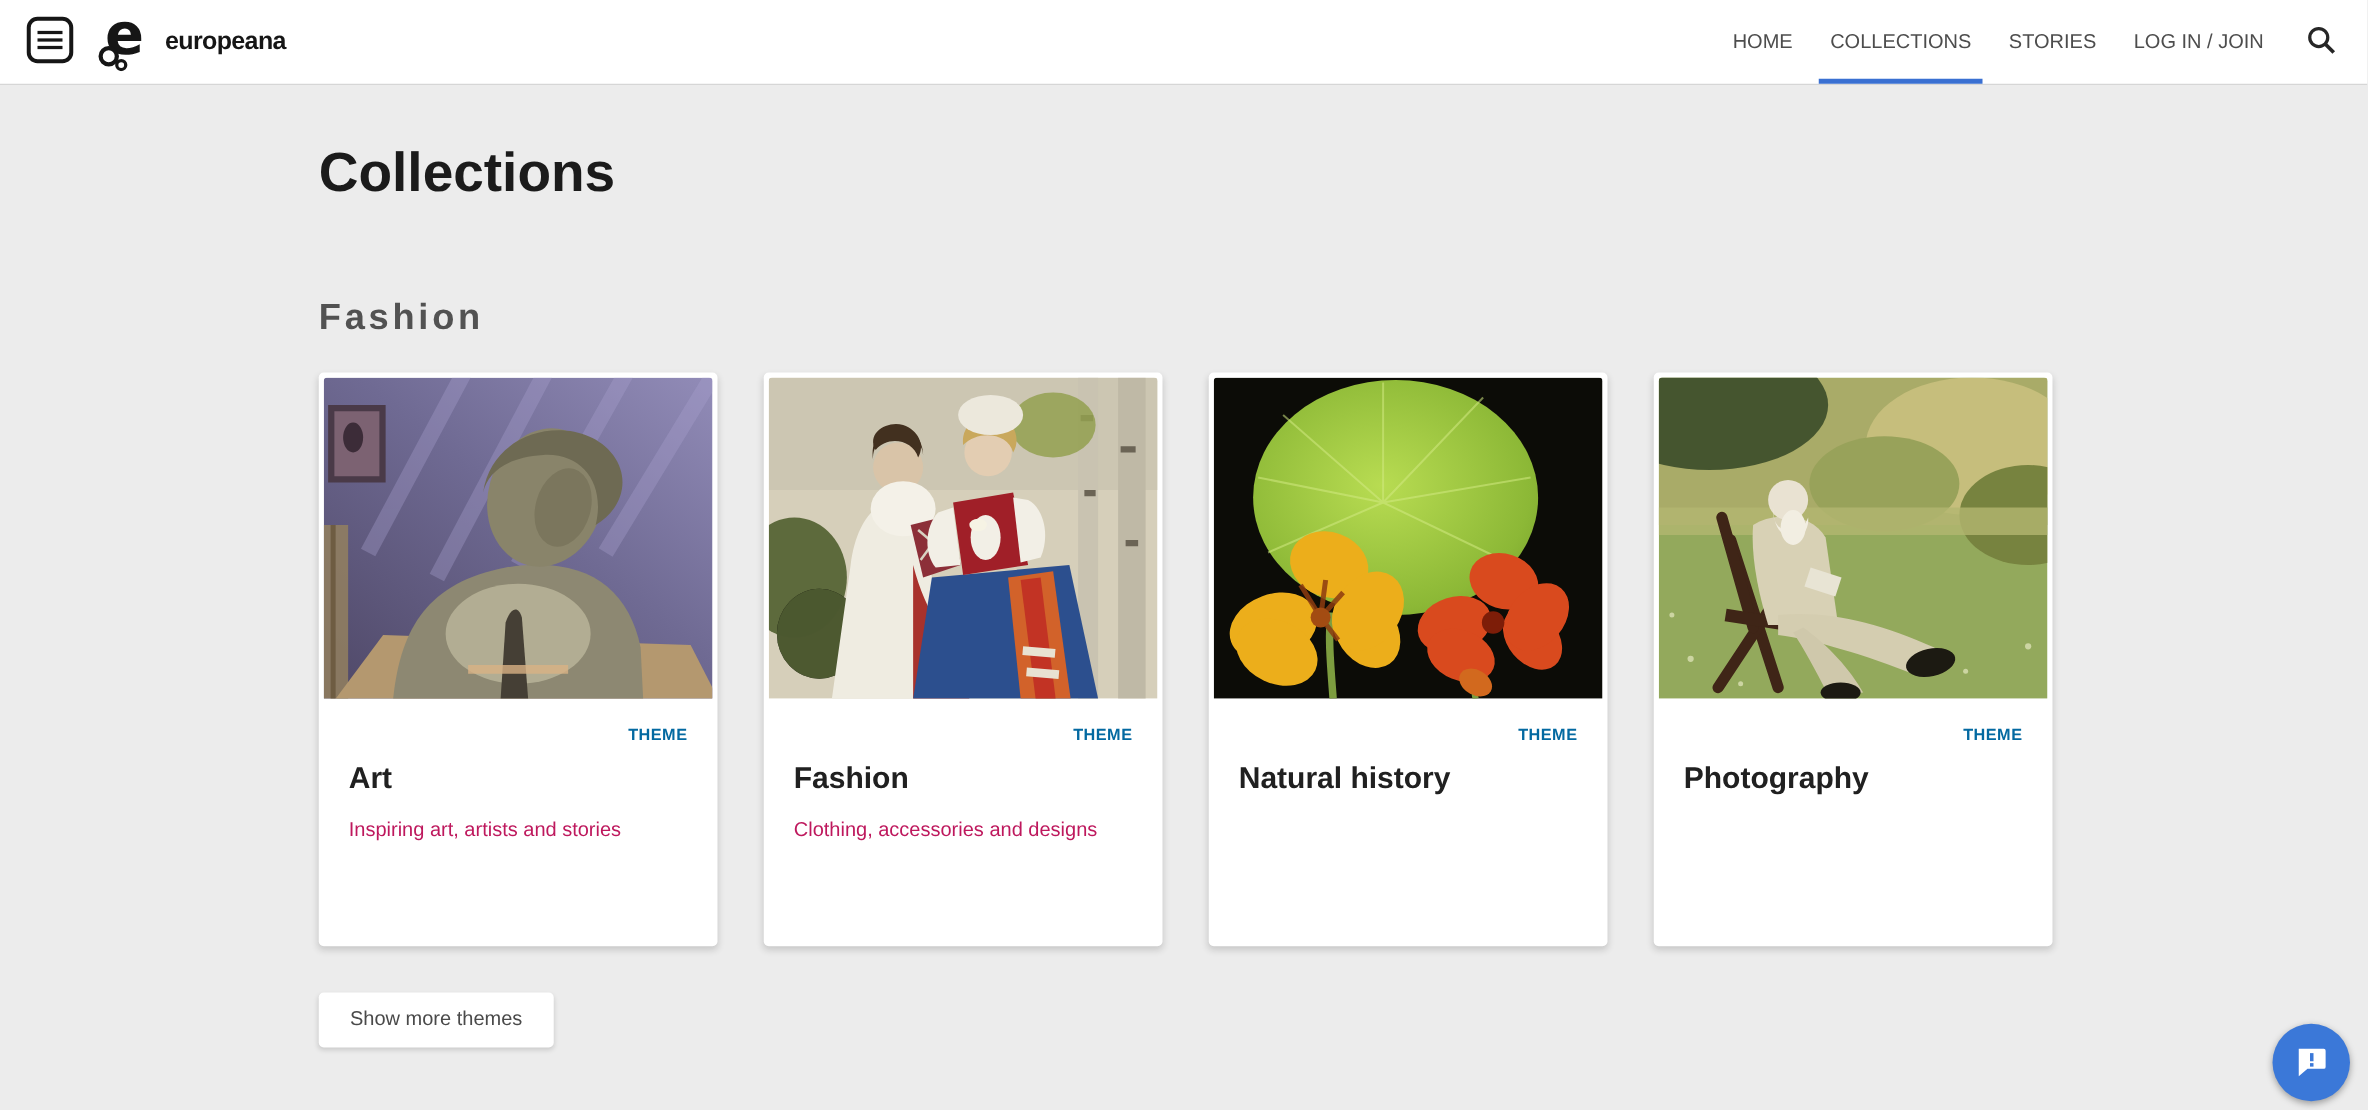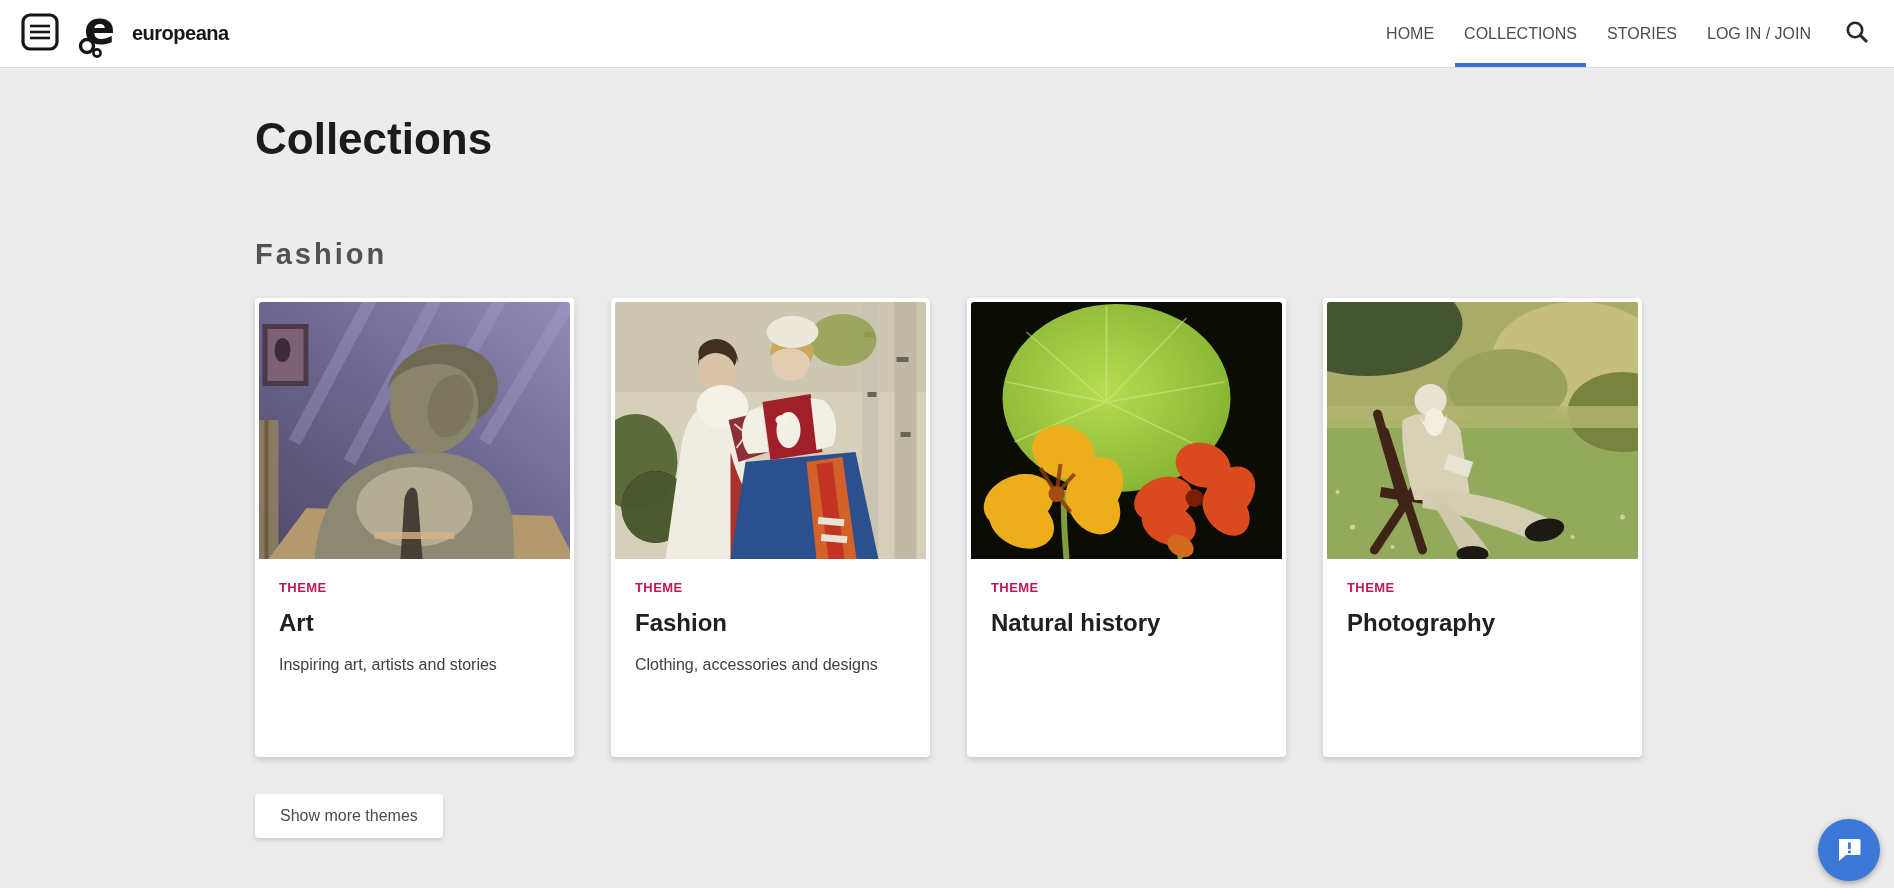--- a/index.html
+++ b/index.html
@@ -36,23 +36,23 @@
   .themes-heading { margin-top:74px; font-size:29px; font-weight:700; color:#525252; letter-spacing:3px; }
 
   .cards { display:flex; gap:37px; margin-top:27px; }
   .card {
     width:319px; height:459px; background:#ffffff; border-radius:4px;
     box-shadow:0 3px 6px rgba(0,0,0,0.16); padding:4px 4px 0; cursor:pointer;
   }
   .card-img { width:311px; height:257px; border-radius:3px 3px 0 0; overflow:hidden; display:block; }
   .card-img svg { display:block; width:100%; height:100%; }
   .card-body { padding:21px 20px; }
-  .card-label { font-size:13px; font-weight:700; color:#be185d; letter-spacing:0.4px; }
+  .card-label { font-size:13px; font-weight:700; color:#0369a1; letter-spacing:0.4px;text-align:right; }
   .card-title { font-size:24px; font-weight:700; color:#202020; margin-top:14px; }
-  .card-desc { font-size:16px; color:#404040; margin-top:17px; line-height:1.32; }
+  .card-desc { font-size:16px; color:#be185d; margin-top:17px; line-height:1.32; }
 
   .show-more {
     margin-top:37px; background:#ffffff; border:none; border-radius:4px;
     padding:13px 25px; font-size:16px; color:#4a4a4a; cursor:pointer;
     box-shadow:0 2px 4px rgba(0,0,0,0.15); font-family:inherit;
   }
 
   
   .fab {
     position:absolute; right:14px; bottom:7px; width:62px; height:62px; border-radius:50%;

